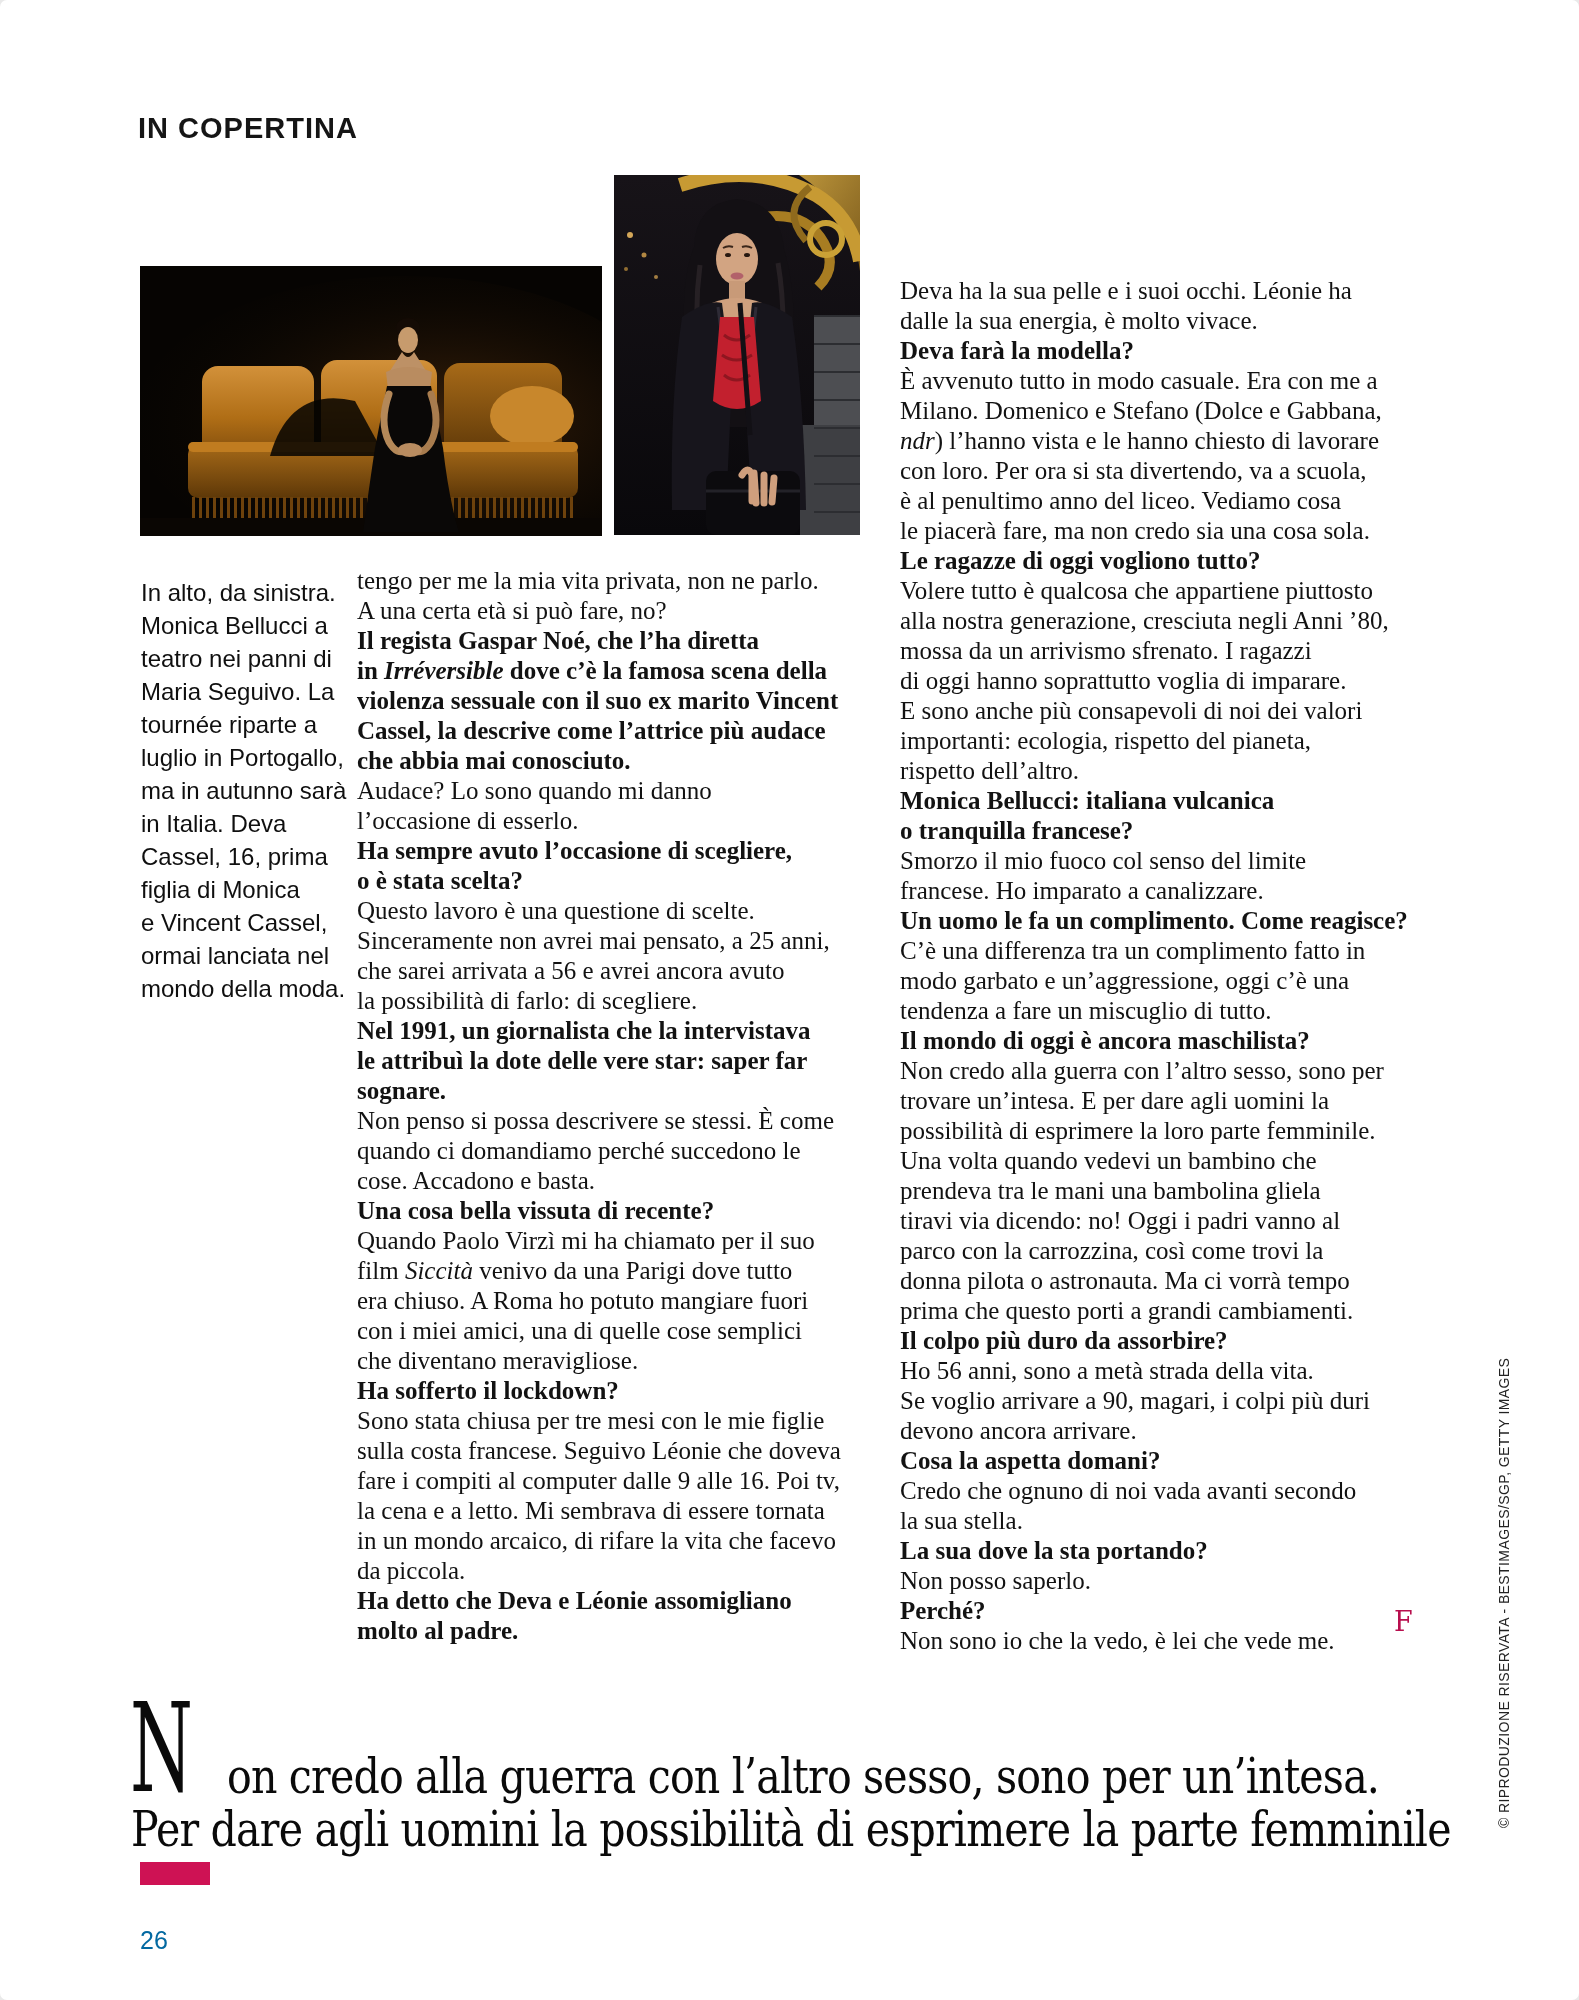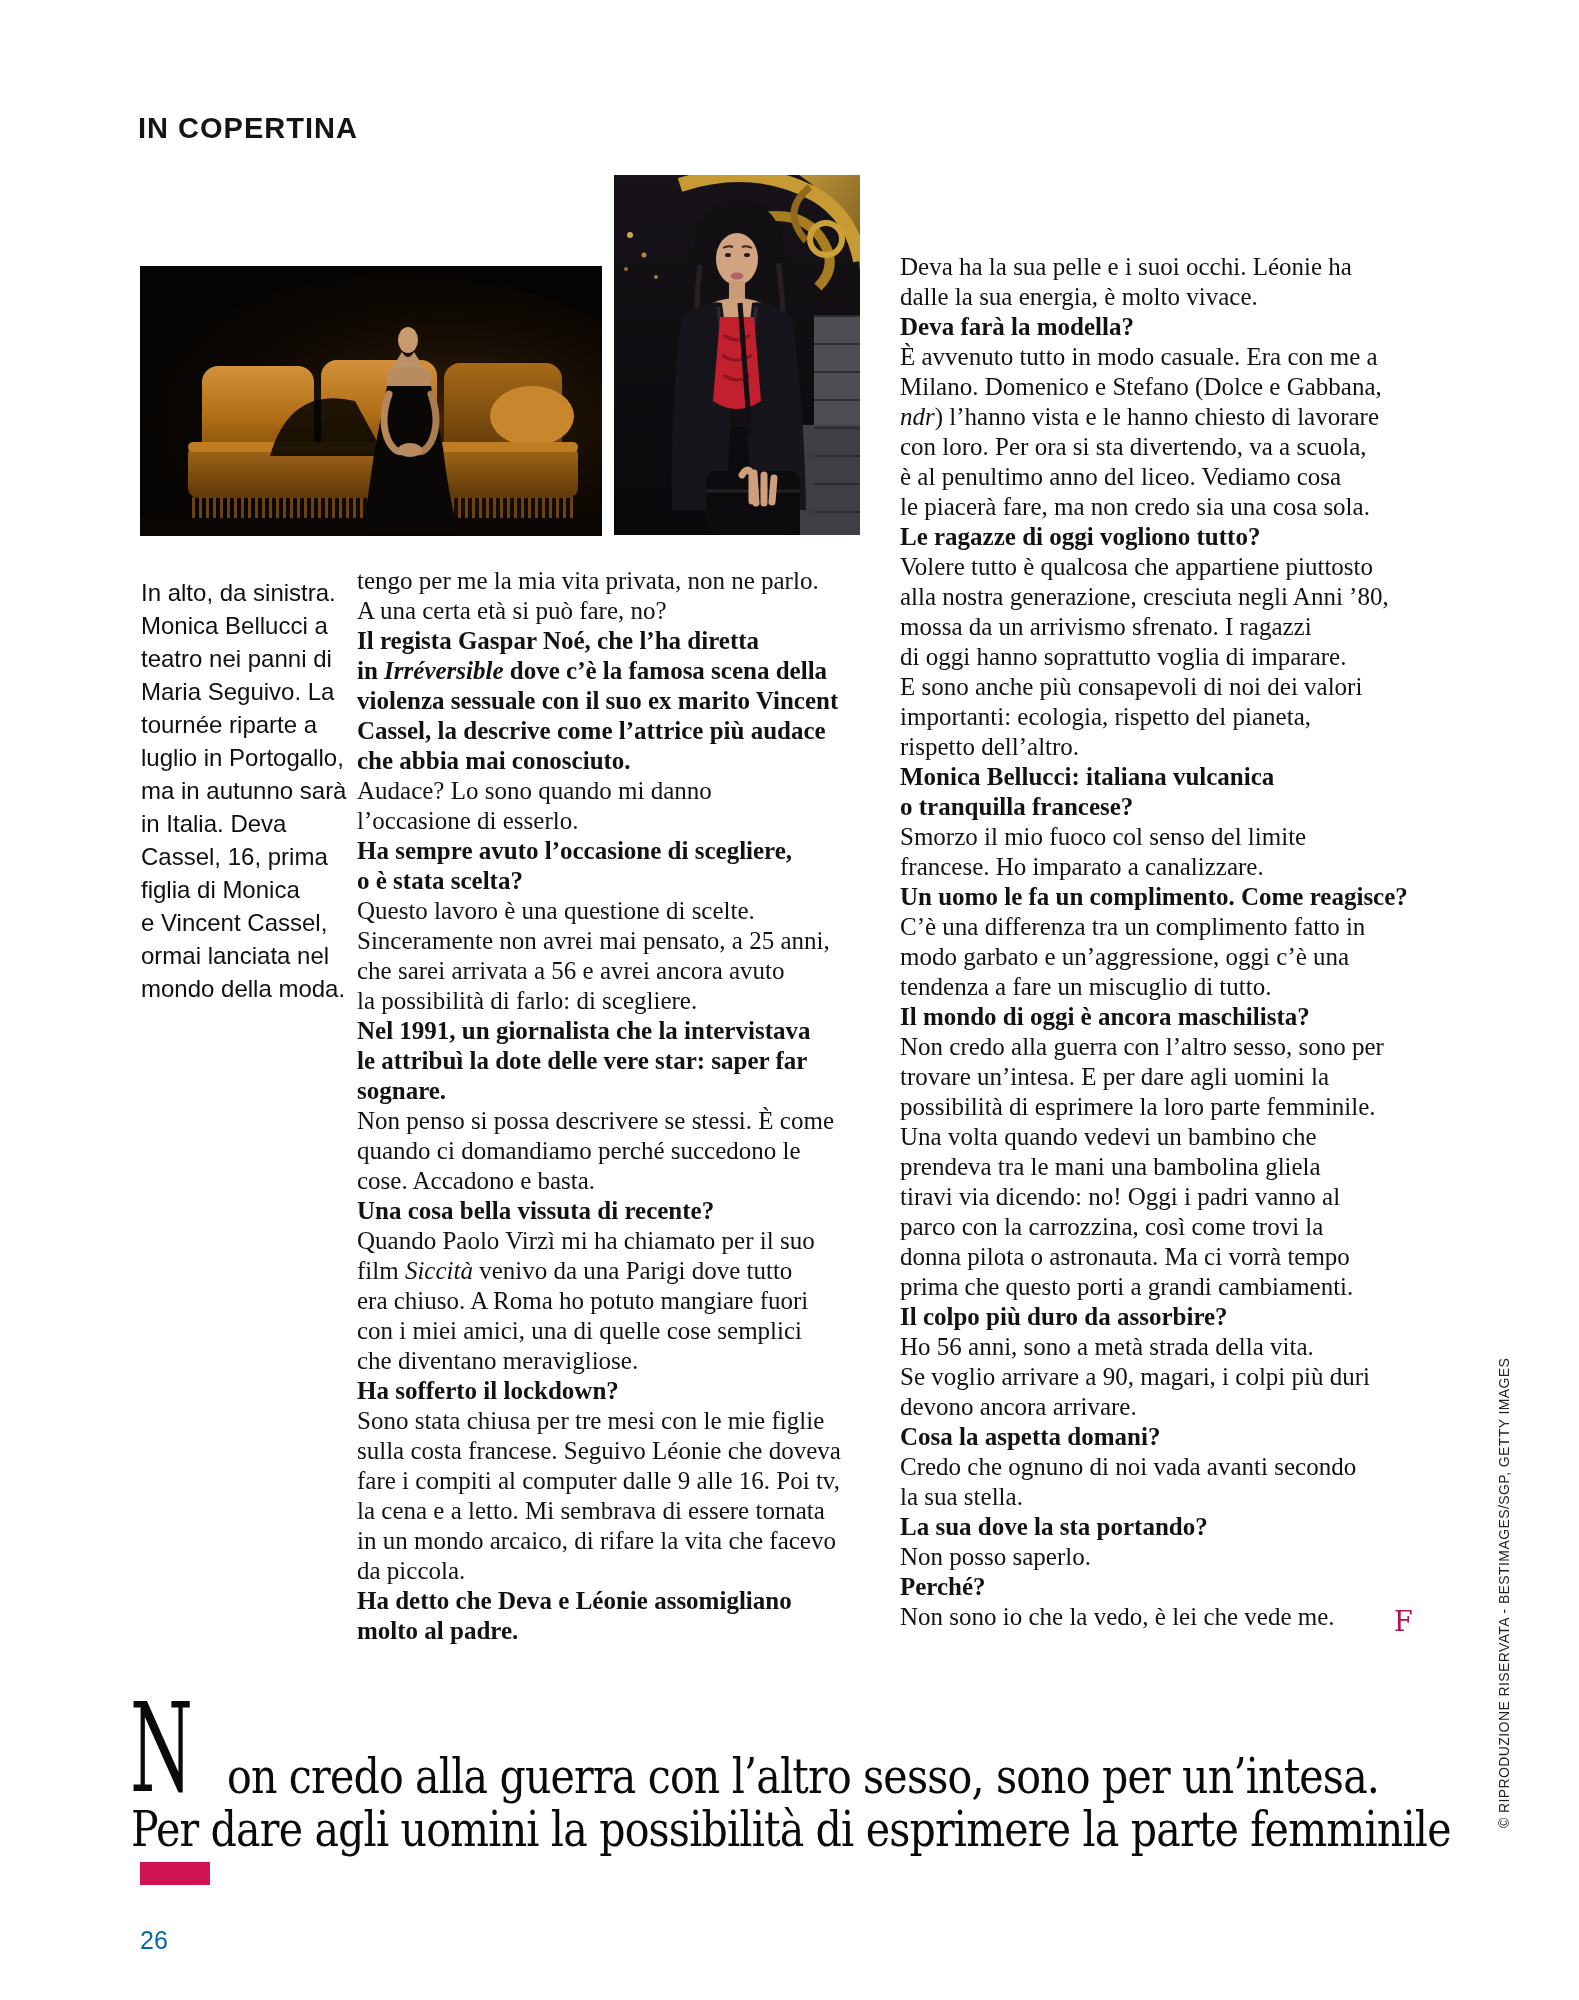--- a/index.html
+++ b/index.html
@@ -1,29 +1,29 @@
 <!DOCTYPE html>
 <html><head>
 <meta charset="utf-8">
 <style>
   html,body{margin:0;padding:0;background:#e9e9e9;}
   .page{position:relative;width:1579px;height:2000px;background:#ffffff;margin:0 auto;
-        font-family:"Liberation Serif",serif;overflow:hidden;}
+        font-family:"Liberation Serif",serif;overflow:hidden;border-radius:7px;}
   .kicker{position:absolute;left:138px;top:112px;font-family:"Liberation Sans",sans-serif;
           font-weight:bold;font-size:29px;letter-spacing:1px;color:#151515;}
   .photo{position:absolute;background:#000;overflow:hidden;}
   .photo svg{display:block;}
   #photoL{left:140px;top:266px;width:462px;height:270px;}
   #photoR{left:614px;top:175px;width:246px;height:360px;}
   .caption{position:absolute;left:141px;top:576px;width:200px;
            font-family:"Liberation Sans",sans-serif;font-size:24px;line-height:33px;color:#0f0f0f;}
   .caption .line{white-space:nowrap;}
   .col{position:absolute;font-size:25px;line-height:30px;color:#121212;}
   #colM{left:357px;top:566px;width:515px;}
-  #colR{left:900px;top:252px;width:515px;}
+  #colR{left:900px;top:276px;width:515px;}
   .col .line{white-space:nowrap;height:30px;}
   .col .line.q{font-weight:bold;}
   .endmark{position:absolute;left:1394px;top:1608px;font-family:"DejaVu Serif",serif;
            font-size:27px;line-height:1;}
   .qcap{position:absolute;left:130px;top:1700px;font-family:"DejaVu Serif",serif;
         font-size:124px;line-height:0.78;color:#0a0a0a;transform:scaleX(0.58);transform-origin:0 0;}
   .ql{position:absolute;font-family:"DejaVu Serif",serif;font-size:49px;line-height:1.1;
       color:#0a0a0a;white-space:nowrap;transform:scaleX(0.84);transform-origin:0 0;letter-spacing:-1px;}
   #ql1{left:227px;top:1750px;}
   #ql2{left:131px;top:1803px;}

